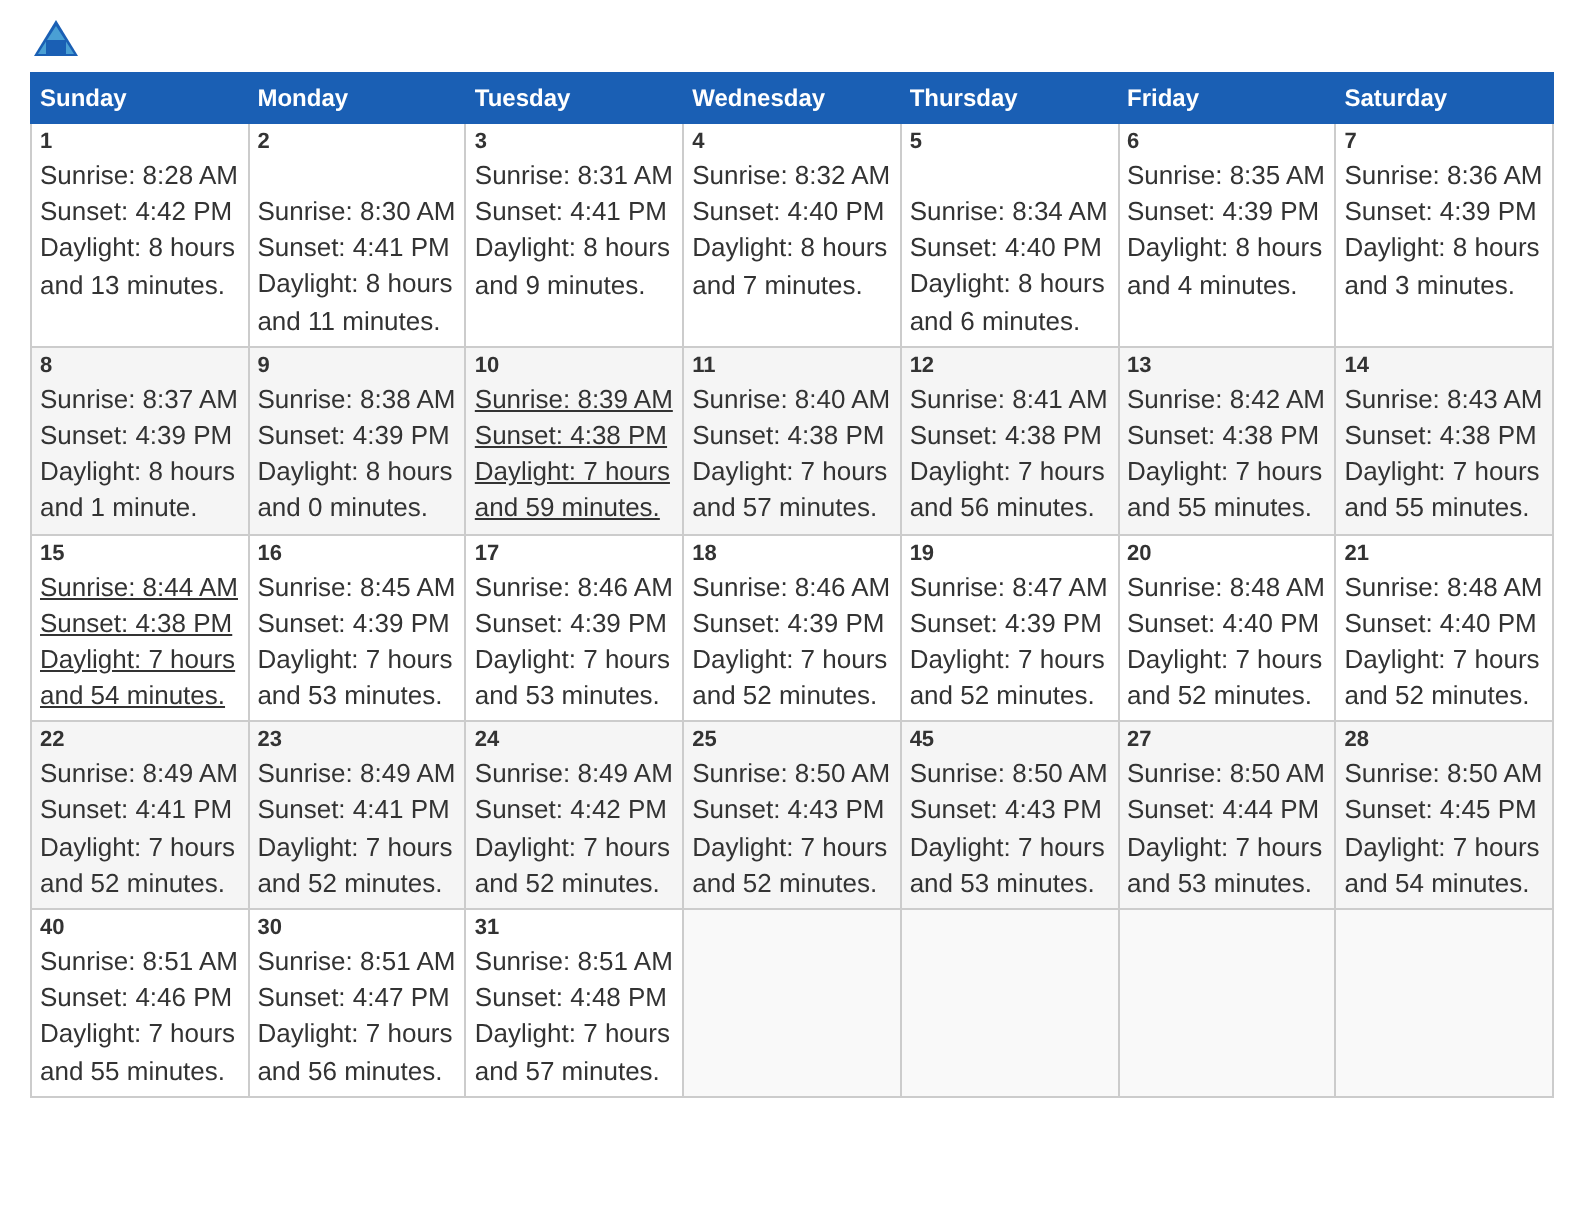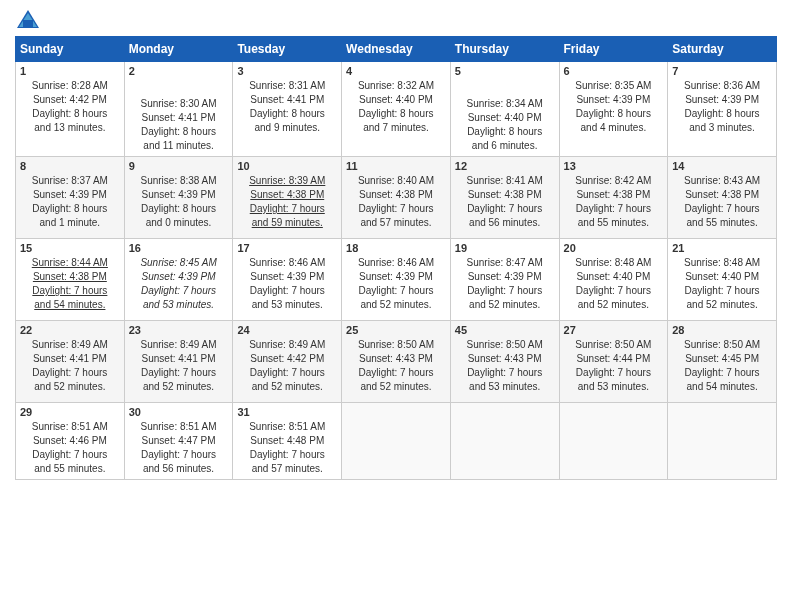--- a/index.html
+++ b/index.html
@@ -80,24 +80,23 @@
     .calendar tr:nth-child(even) td {
       background: #f5f5f5;
     }
     .day-number {
       font-size: 11px;
       font-weight: bold;
       display: block;
       margin-bottom: 2px;
     }
     .day-info {
-      font-size: 10px;
+      font-size: 13px;
       line-height: 1.4;
       color: #333;
-      text-align: center;
     }
     .empty-cell {
       background: #f9f9f9 !important;
     }
     .last-row td {
       height: 70px;
     }
   </style>
 </head>
 <body>
@@ -239,21 +238,21 @@
         <tr>
           <td>
             <span class="day-number">15</span>
             <div class="day-info" style="white-space: pre-line; text-decoration: underline;">Sunrise: 8:44 AM
 Sunset: 4:38 PM
 Daylight: 7 hours
 and 54 minutes.</div>
           </td>
           <td>
             <span class="day-number">16</span>
-            <div class="day-info" style="white-space: pre-line; font-style: italic;">Sunrise: 8:45 AM
+            <div class="day-info" style="white-space: pre-line;">Sunrise: 8:45 AM
 Sunset: 4:39 PM
 Daylight: 7 hours
 and 53 minutes.</div>
           </td>
           <td>
             <span class="day-number">17</span>
             <div class="day-info" style="white-space: pre-line;">Sunrise: 8:46 AM
 Sunset: 4:39 PM
 Daylight: 7 hours
 and 53 minutes.</div>
@@ -333,21 +332,21 @@
           <td>
             <span class="day-number">28</span>
             <div class="day-info" style="white-space: pre-line;">Sunrise: 8:50 AM
 Sunset: 4:45 PM
 Daylight: 7 hours
 and 54 minutes.</div>
           </td>
         </tr>
         <tr class="last-row">
           <td>
-            <span class="day-number">29</span>
+            <span class="day-number">40</span>
             <div class="day-info" style="white-space: pre-line;">Sunrise: 8:51 AM
 Sunset: 4:46 PM
 Daylight: 7 hours
 and 55 minutes.</div>
           </td>
           <td>
             <span class="day-number">30</span>
             <div class="day-info" style="white-space: pre-line;">Sunrise: 8:51 AM
 Sunset: 4:47 PM
 Daylight: 7 hours

